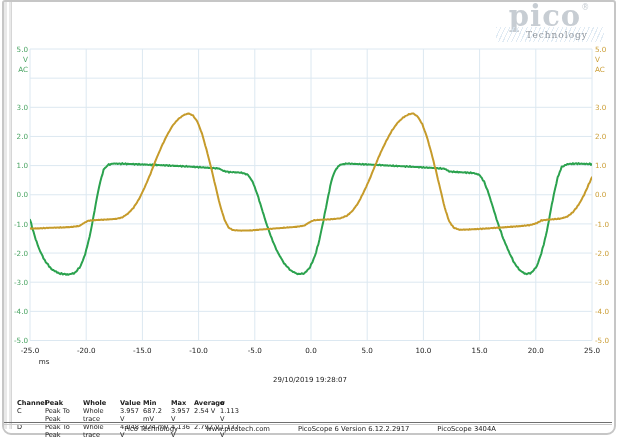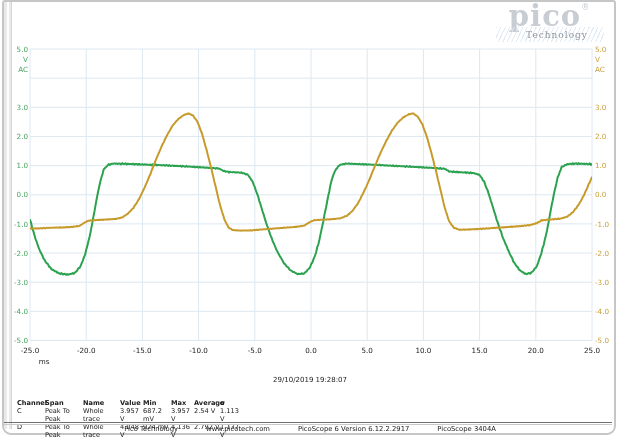--- a/index.html
+++ b/index.html
@@ -118,22 +118,22 @@
   <div class="logo">
     <div class="logo-hatch"></div>
     <span class="logo-brand">pico</span><span class="logo-reg">®</span>
     <div class="logo-sub">Technology</div>
   </div>
 
   <div class="timestamp">29/10/2019 19:28:07</div>
 
   <div class="mtable" id="mtable">
       <div class="hdr">Channel</div>
-      <div class="hdr">Span</div>
-      <div class="hdr">Name</div>
+      <div class="hdr">Peak</div>
+      <div class="hdr">Whole</div>
       <div class="hdr">Value</div>
       <div class="hdr">Min</div>
       <div class="hdr">Max</div>
       <div class="hdr">Average</div>
       <div class="hdr">σ</div>
       <div>C</div>
       <div>Peak To Peak</div>
       <div>Whole trace</div>
       <div>3.957 V</div>
       <div>687.2 mV</div>

